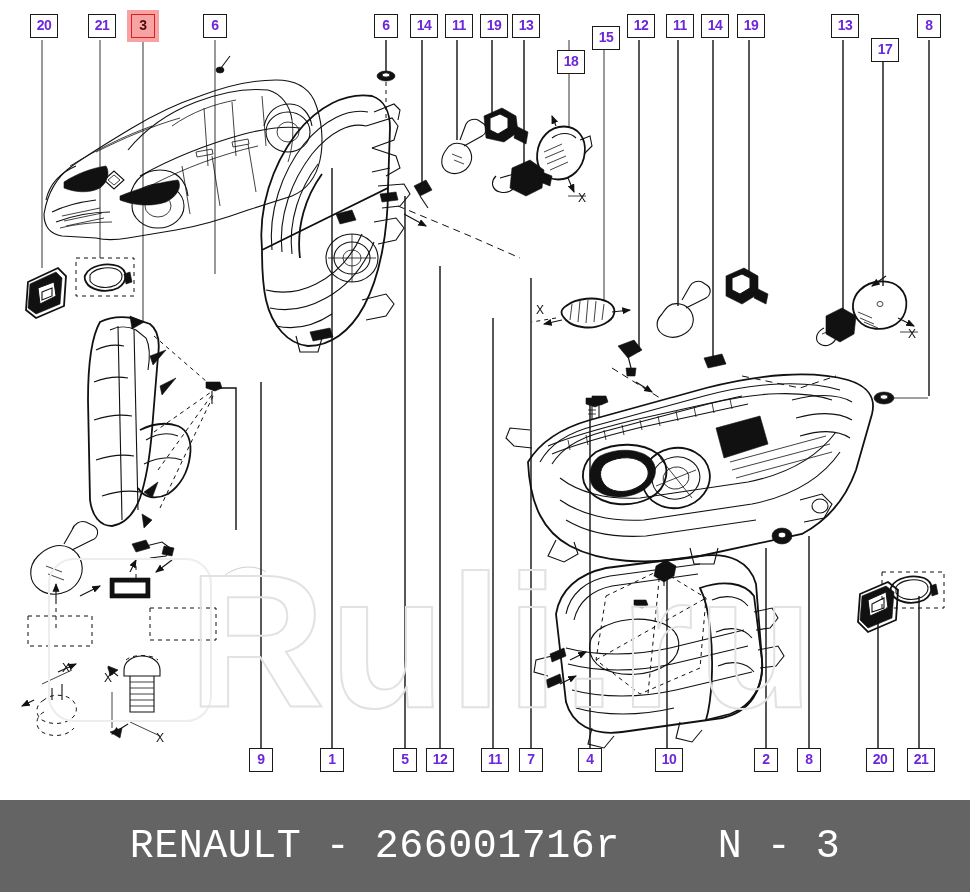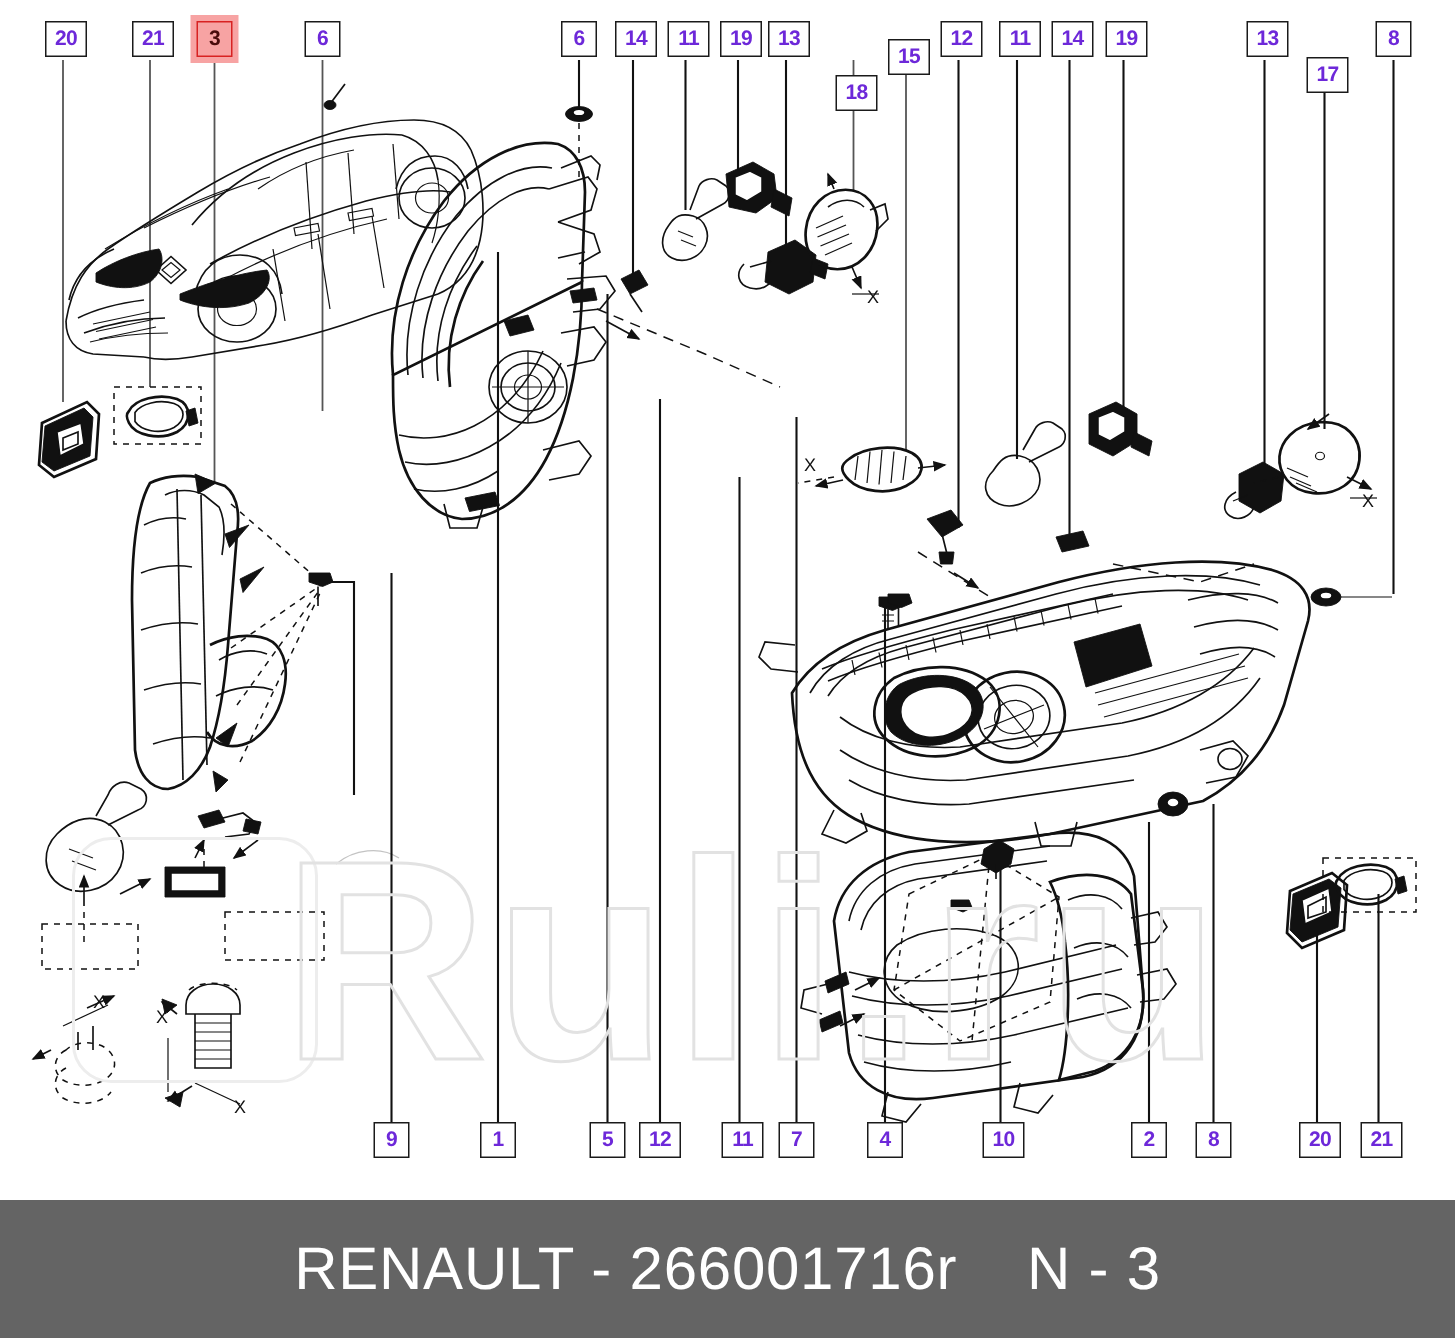--- a/index.html
+++ b/index.html
@@ -43,21 +43,21 @@
     position:absolute;left:0;top:800px;width:970px;height:92px;
     background:#646464;
     display:flex;align-items:center;justify-content:center;
   }
   #footer-text{
     color:#ffffff;
     font-size:40px;
     font-weight:400;
     letter-spacing:0.5px;
     white-space:pre;
-    font-family:Liberation Sans, sans-serif;
+    font-family:Liberation Mono, monospace;
   }
 
   
   #watermark{
     position:absolute;left:0;top:540px;width:970px;height:210px;
     z-index:1;pointer-events:none;
   }
   #watermark .wm-text{
     position:absolute;left:188px;top:6px;
     font-size:190px;line-height:190px;

